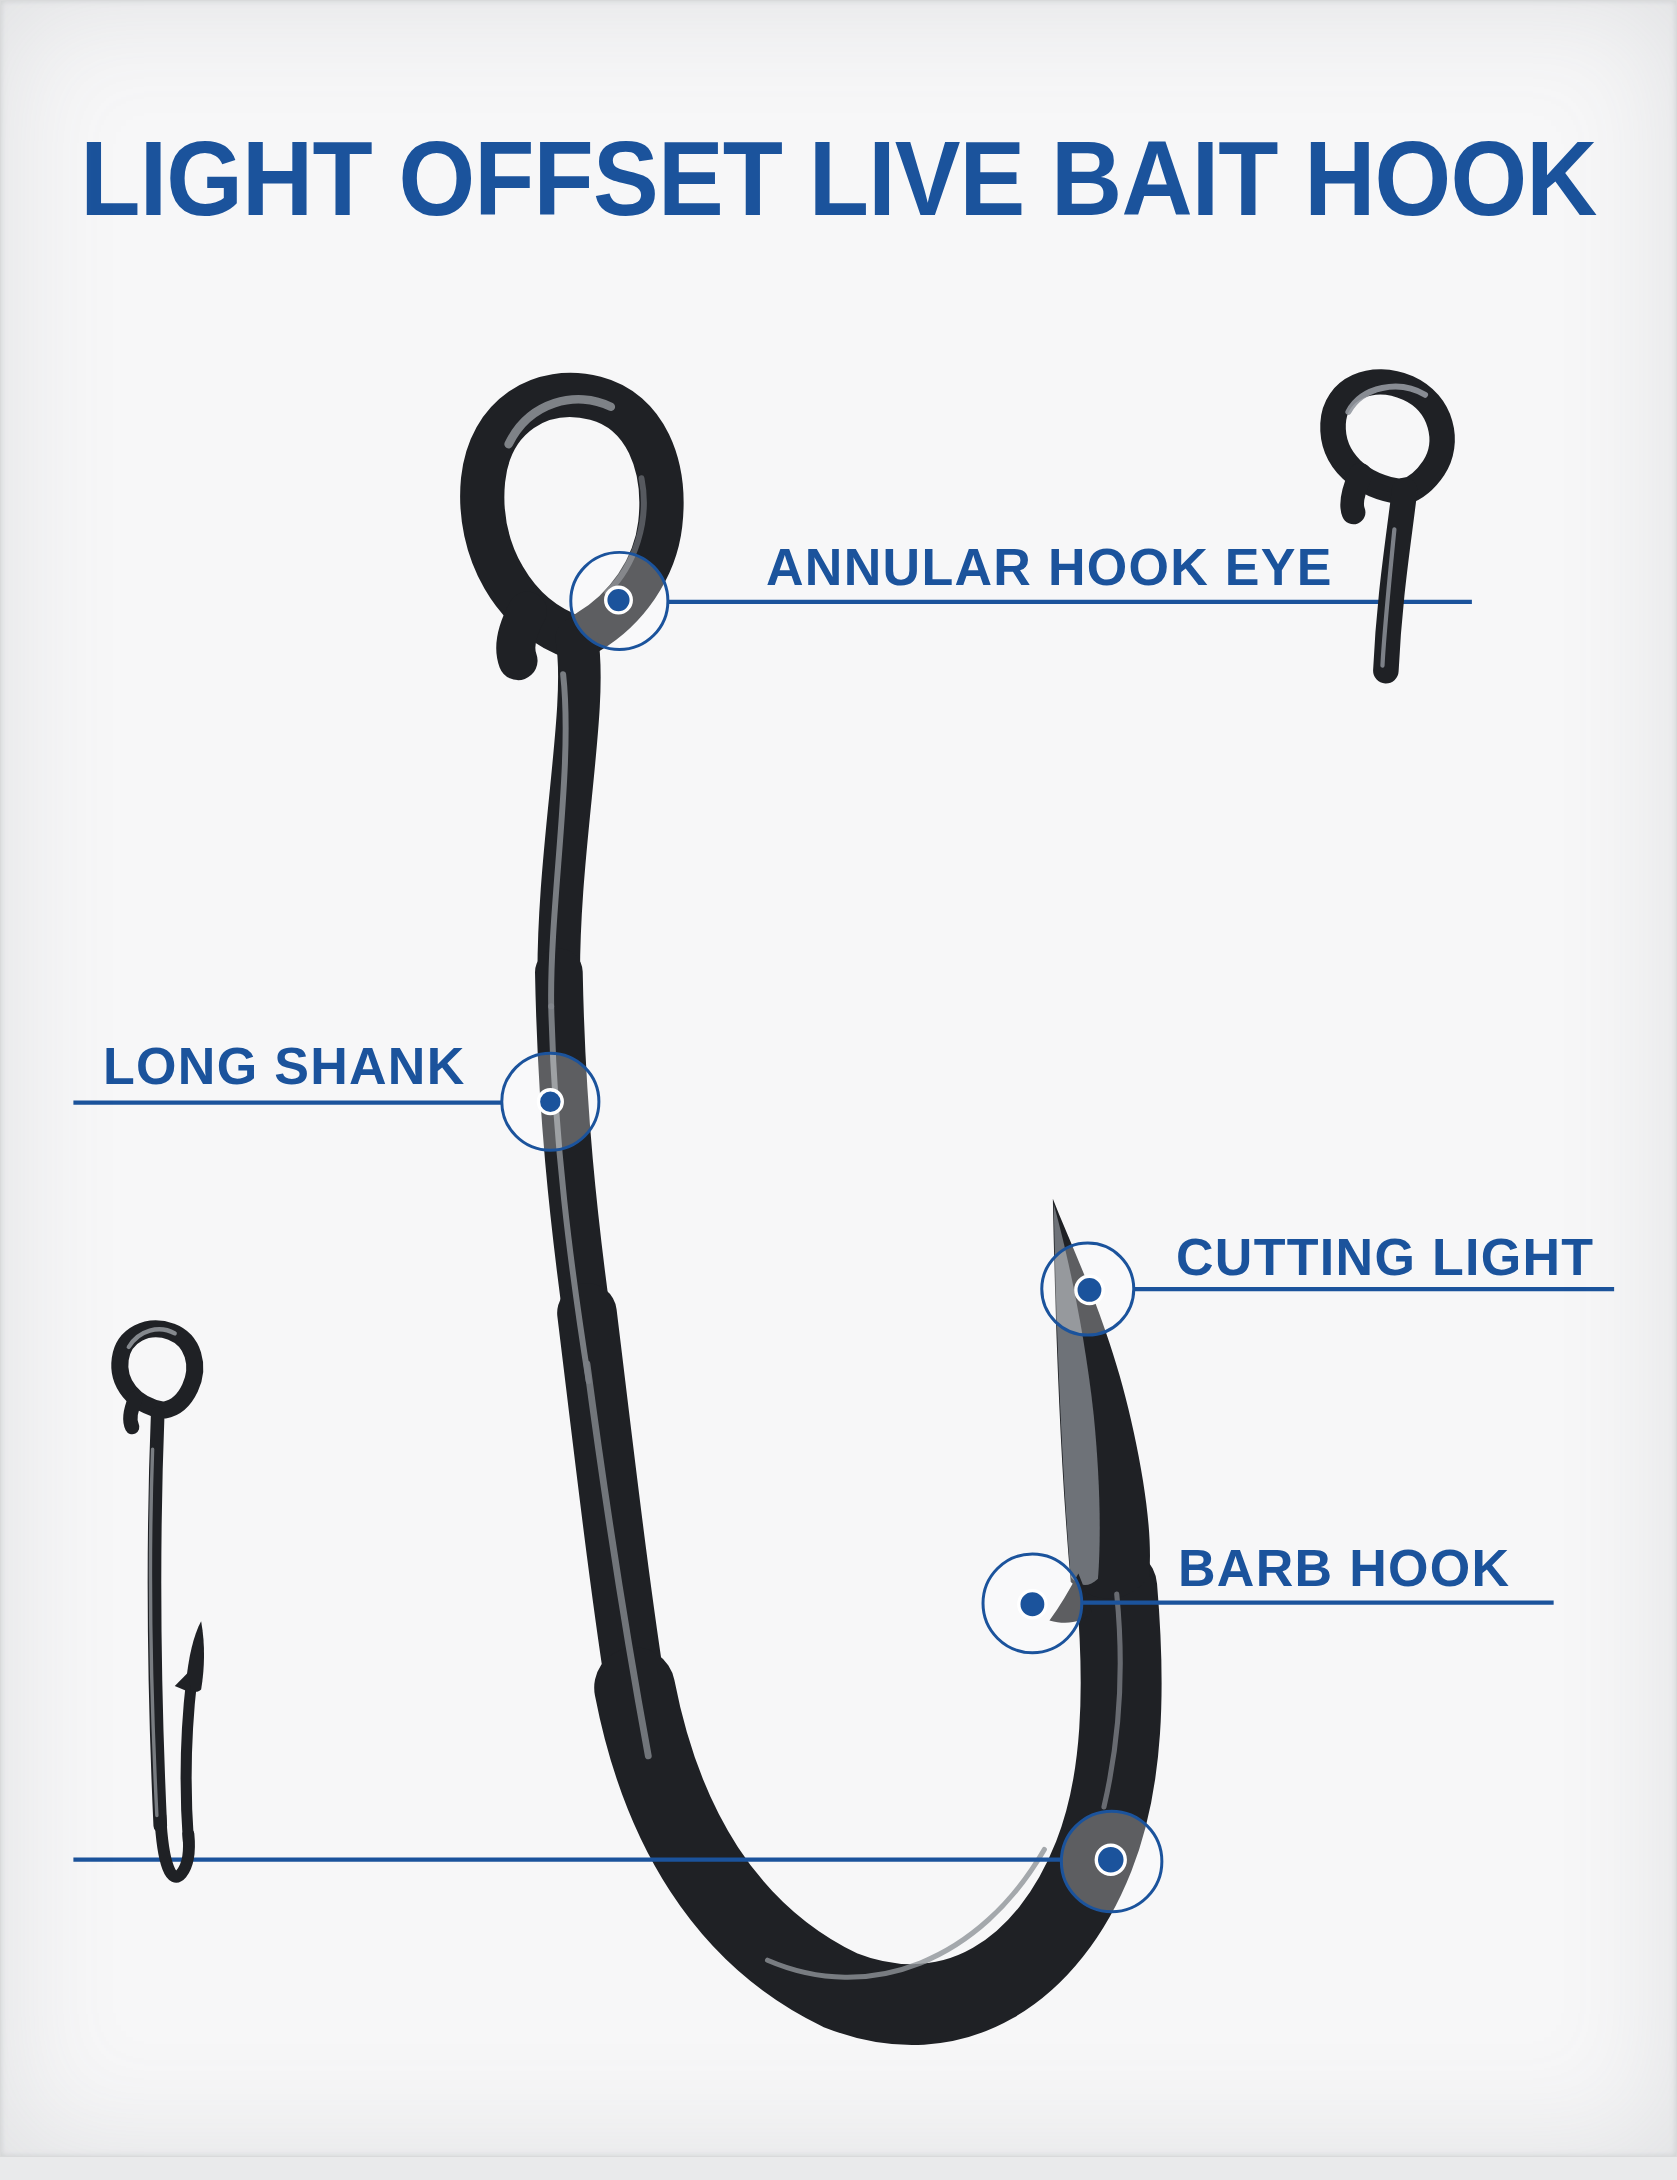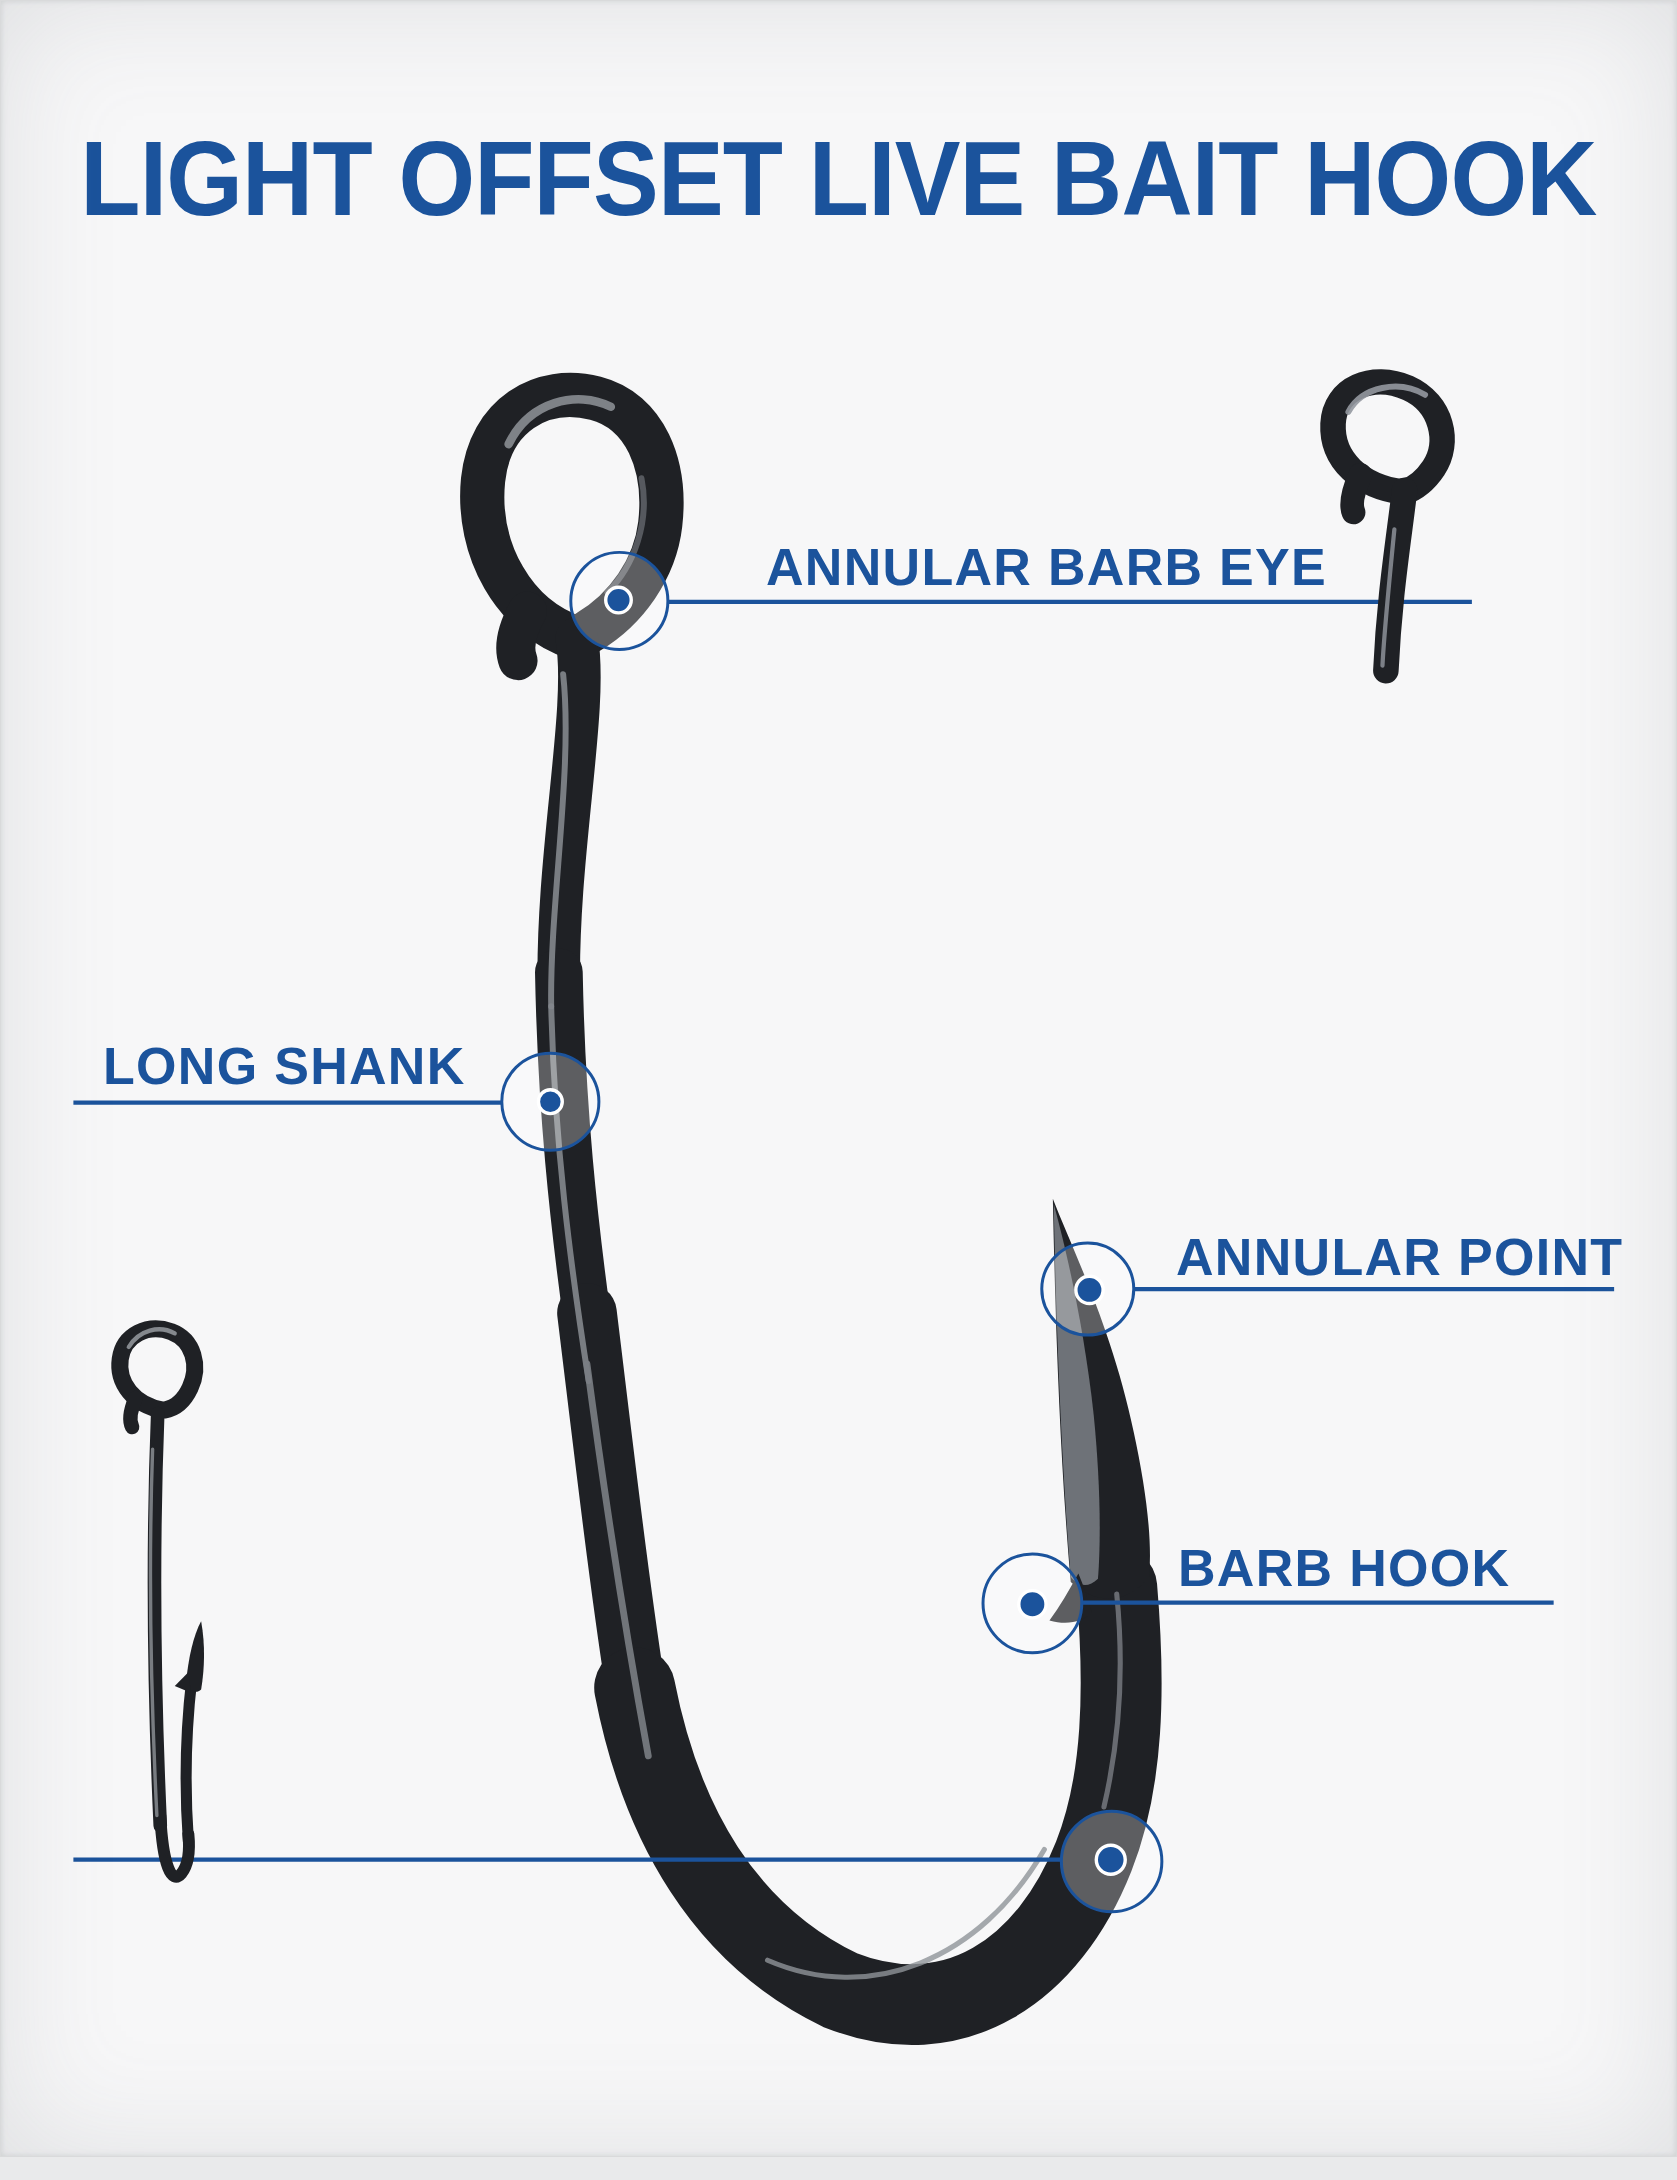--- a/index.html
+++ b/index.html
@@ -117,19 +117,19 @@
       <circle class="c-dot" cx="1278" cy="1513" r="16"></circle>
 
       <circle class="c-circle" cx="1211" cy="1881" r="58"></circle>
       <circle class="c-dot" cx="1211" cy="1882" r="16"></circle>
 
       <circle class="c-circle" cx="1304" cy="2184" r="59"></circle>
       <circle class="c-dot" cx="1303" cy="2182" r="17"></circle>
     </g>
   </svg>
 
-  <div class="lbl" id="lbl-annular">ANNULAR BARB EYE</div>
+  <div class="lbl" id="lbl-annular">ANNULAR HOOK EYE</div>
   <div class="lbl" id="lbl-shank">LONG SHANK</div>
-  <div class="lbl" id="lbl-cutting">ANNULAR POINT</div>
+  <div class="lbl" id="lbl-cutting">CUTTING LIGHT</div>
   <div class="lbl" id="lbl-barb">BARB HOOK</div>
 
 </div>
 
 
 </body></html>

